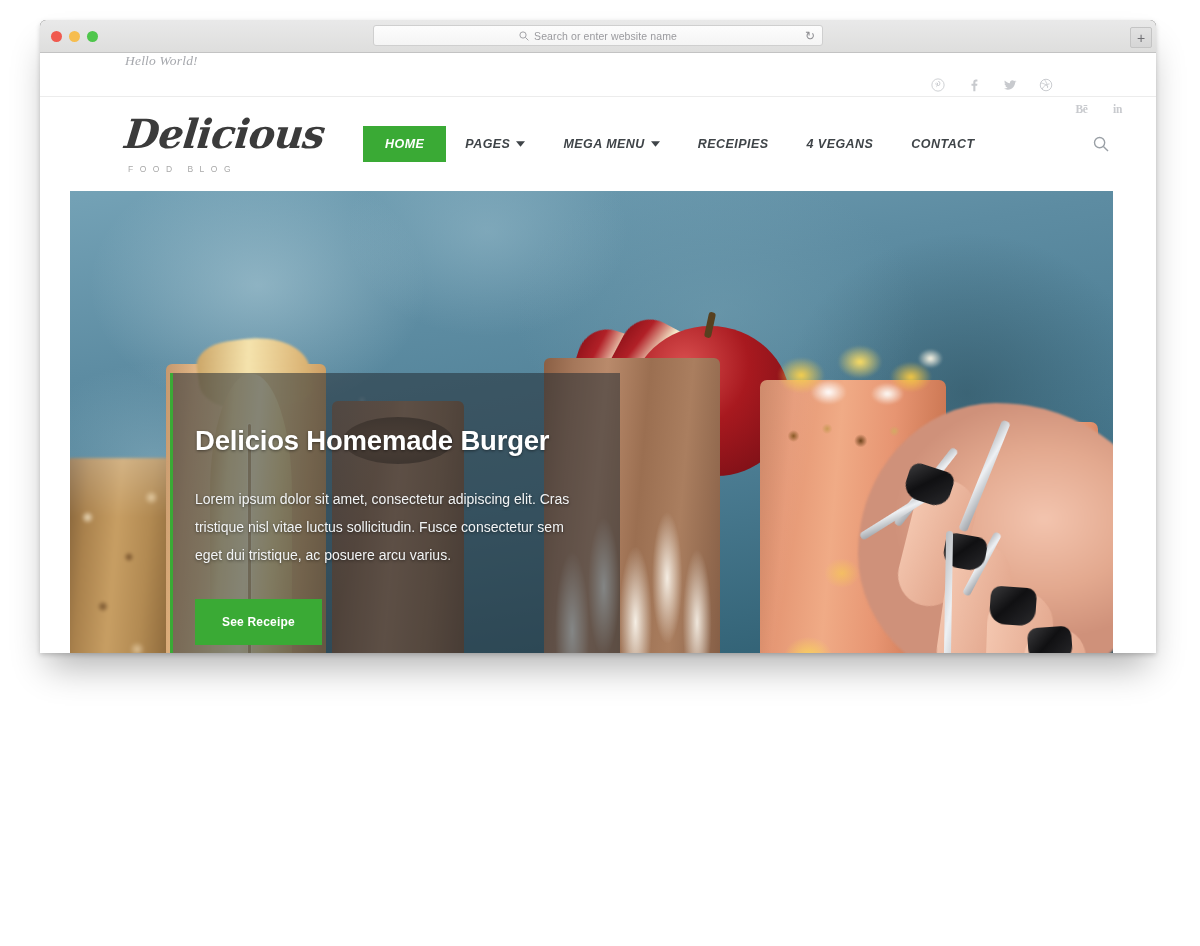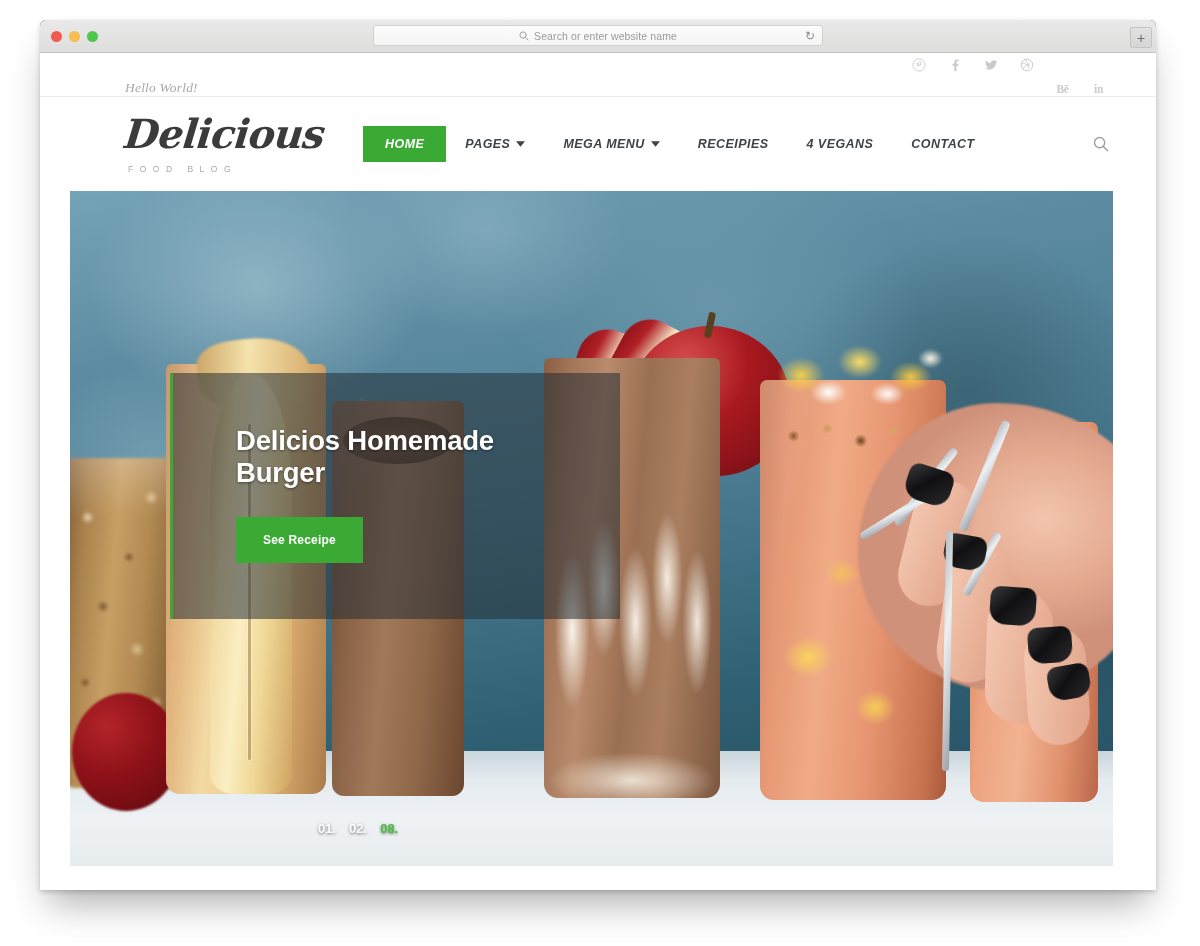--- a/index.html
+++ b/index.html
@@ -11,21 +11,21 @@
     font-family: "Liberation Sans", sans-serif;
     overflow: hidden;
   }
 
   
   .browser-window {
     position: absolute;
     left: 40px;
     top: 20px;
     width: 1116px;
-    height: 870px;
+    height: 633px;
     background: #404040;
     border-radius: 6px 6px 0 0;
     box-shadow: 0 22px 34px -8px rgba(0,0,0,0.30),
                 0 2px 5px rgba(0,0,0,0.18);
     overflow: hidden;
   }
 
   
   .chrome-bar {
     position: relative;
@@ -92,22 +92,22 @@
   }
 
   
   .site { background: #ffffff; height: 837px; position: relative; }
 
   
   .topbar {
     height: 44px;
     border-bottom: 1px solid #ececec;
     display: flex;
-    align-items: flex-end;
-    padding: 0 50px 0 85px;
+    align-items: flex-start;
+    padding: 0 31px 0 85px;
     justify-content: space-between;
   }
   .hello {
     font-family: "Liberation Serif", serif;
     font-style: italic;
     font-size: 13.5px;
     color: #a6a8ad;
     letter-spacing: .2px;
   }
   .socials { display: flex; align-items: center; gap: 21px; }
@@ -466,21 +466,21 @@
   .s5 { left: 908px; top: 338px; width: 8px; height: 70px; transform: rotate(28deg); }
 
   
   .hero-caption {
     position: absolute;
     left: 100px;
     top: 182px;
     width: 450px;
     background: rgba(36,46,52,0.55);
     border-left: 3px solid #3aaa35;
-    padding: 52px 40px 56px 63px;
+    padding: 52px 40px 56px 22px;
   }
   .hero-title {
     font-size: 27.5px;
     font-weight: bold;
     color: #ffffff;
     letter-spacing: -.2px;
     text-shadow: 0 1px 3px rgba(0,0,0,.45);
     margin-bottom: 28px;
   }
   .hero-text {
@@ -664,20 +664,21 @@
         <div class="nail n1"></div>
         <div class="nail n2"></div>
         <div class="nail n3"></div>
         <div class="nail n4"></div>
         <div class="nail n5"></div>
         <div class="straw s4"></div>
       </div>
 
       <div class="hero-caption">
         <div class="hero-title">Delicios Homemade Burger</div>
+        <div class="hero-text">Lorem ipsum dolor sit amet, consectetur adipiscing elit. Cras tristique nisl vitae luctus sollicitudin. Fusce consectetur sem eget dui tristique, ac posuere arcu varius.</div>
         <a class="cta">See Receipe</a>
       </div>
 
       <div class="hero-pager">
         <span class="pg">01.</span>
         <span class="pg">02.</span>
         <span class="pg active">08.</span>
       </div>
     </div>
 

